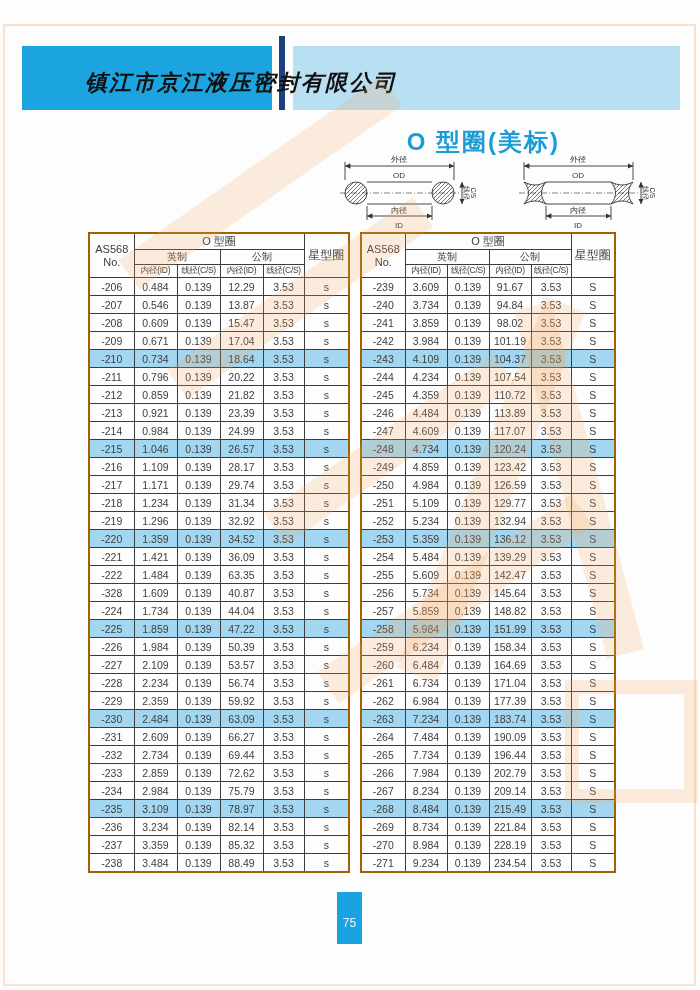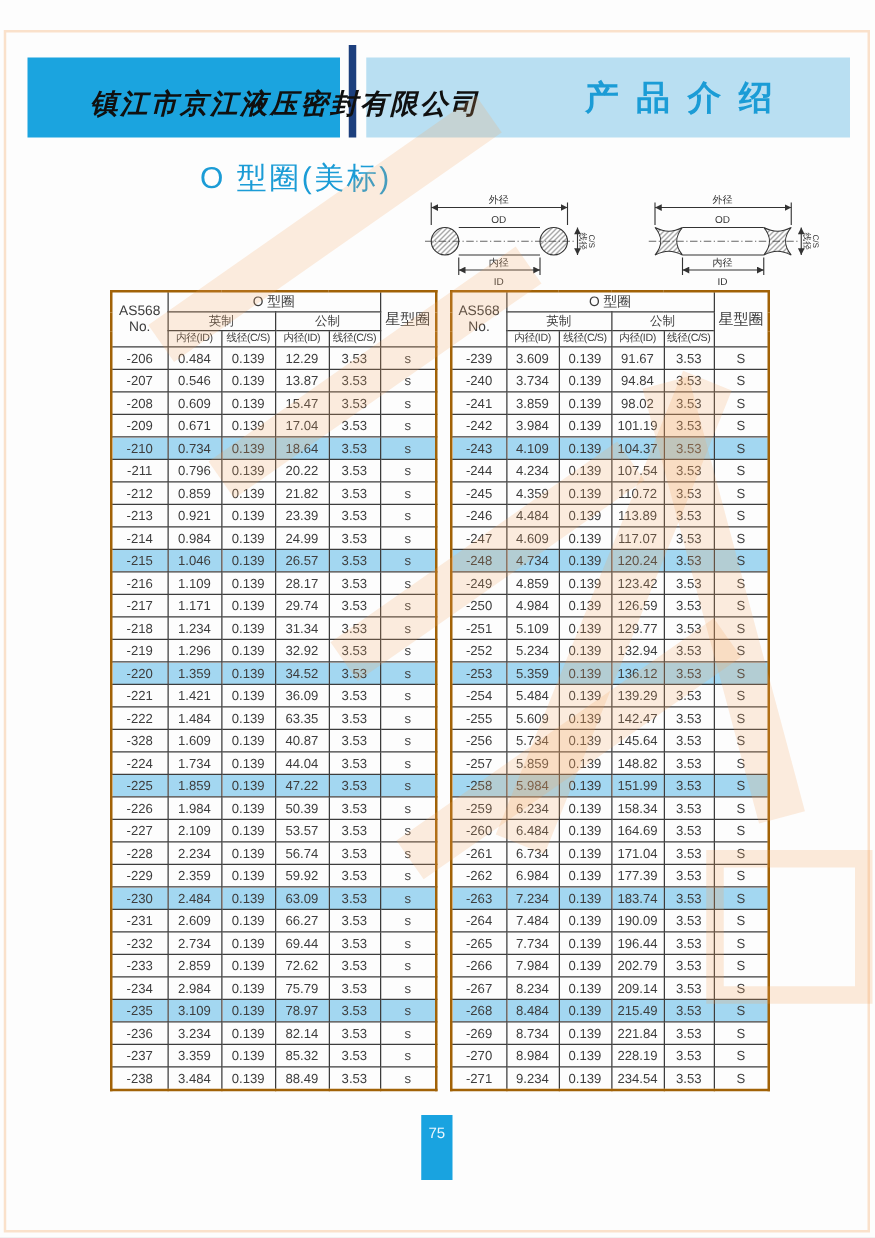--- a/index.html
+++ b/index.html
@@ -6,30 +6,30 @@
   .page{position:relative;width:700px;height:990px;background:#fdfdfd;overflow:hidden;
         font-family:"Liberation Sans",sans-serif;margin:0 auto;}
 
   
   .hdr-left{position:absolute;left:22px;top:46px;width:250px;height:64px;
             background:var(--header-blue,#1ba4df);}
   .hdr-bar{position:absolute;left:279px;top:36px;width:6px;height:74px;
            background:var(--header-bar-navy,#1c3f7d);}
   .hdr-right{position:absolute;left:293px;top:46px;width:387px;height:64px;
              background:var(--header-light-blue,#b9dff2);}
-  .company{position:absolute;left:72px;top:68px;width:330px;
+  .company{position:absolute;left:85px;top:68px;width:330px;
            font-family:Liberation Sans, sans-serif;font-style:italic;font-weight:bold;
            font-size:22px;letter-spacing:2px;color:#101010;white-space:nowrap;z-index:2;}
   .section-title{position:absolute;left:468px;top:60px;
                  font-size:27px;font-weight:bold;letter-spacing:14px;
                  color:var(--accent-blue,#1b9cd6);white-space:nowrap;z-index:2;}
 
   
-  .page-title{position:absolute;left:160px;top:126px;width:400px;text-align:left;
-              font-size:24px;font-weight:normal;color:var(--accent-blue,#1b9cd6);letter-spacing:2px;}
+  .page-title{position:absolute;left:160px;top:126px;width:400px;text-align:right;
+              font-size:24px;font-weight:bold;color:var(--accent-blue,#1b9cd6);letter-spacing:2px;}
   .info{position:absolute;left:88px;top:164px;font-size:13.5px;color:#1e1e1e;line-height:19.5px;}
 
   
   .diagrams{position:absolute;left:334px;top:150px;width:340px;height:80px;}
   .diagrams text{font-family:"Liberation Sans",sans-serif;fill:#333;}
 
   
   table.spec{position:absolute;top:232px;border-collapse:collapse;table-layout:fixed;
              border:2px solid #a16207;background:transparent;}
   #table-left{left:88px;width:260px;}
@@ -41,39 +41,38 @@
   .th-group{font-size:11px;height:13px;margin-left:44px;}
   .th-unit{font-size:10px;height:11px;}
   .th-sub{font-size:8.5px;height:12px;letter-spacing:-0.3px;}
   .th-star{font-size:12px;}
   table.spec td{height:17px;font-size:10.5px;}
   table.spec tr.hl td{background:var(--row-highlight,#a3d7f1);}
 
   
   .page-num{position:absolute;left:337px;top:892px;width:25px;height:52px;
             background:var(--page-badge,#19a3e0);color:#eaf6fd;font-size:12px;
-            text-align:center;padding-top:7px;box-sizing:border-box;}
+            text-align:center;padding-top:24px;box-sizing:border-box;}
 
   
   .wm{position:absolute;pointer-events:none;z-index:5;}
   .wm-frame{left:3px;top:24px;right:4px;bottom:4px;
             border:2px solid rgba(244,162,89,.30);}
   .wm-stroke{background:rgba(246,166,93,.20);}
   .wm-box{border:14px solid rgba(246,166,93,.22);}
 </style>
 </head>
 <body>
 
 <div class="page">
 
   <div class="hdr-left"></div>
   <div class="hdr-bar"></div>
   <div class="hdr-right"></div>
   <div class="company">镇江市京江液压密封有限公司</div>
-  <div class="section-title">产品介绍</div>
 
   <div class="page-title">O 型圈(美标)</div>
 
   <svg class="diagrams" viewBox="0 0 340 80">
     <defs>
       <pattern id="hatch" patternUnits="userSpaceOnUse" width="4" height="4">
         <path d="M0,4 L4,0" stroke="#555" stroke-width="0.8"></path>
       </pattern>
       <marker id="ah" markerWidth="8" markerHeight="8" refX="6" refY="3" orient="auto">
         <path d="M0,0 L6,3 L0,6 Z" fill="#333"></path>

